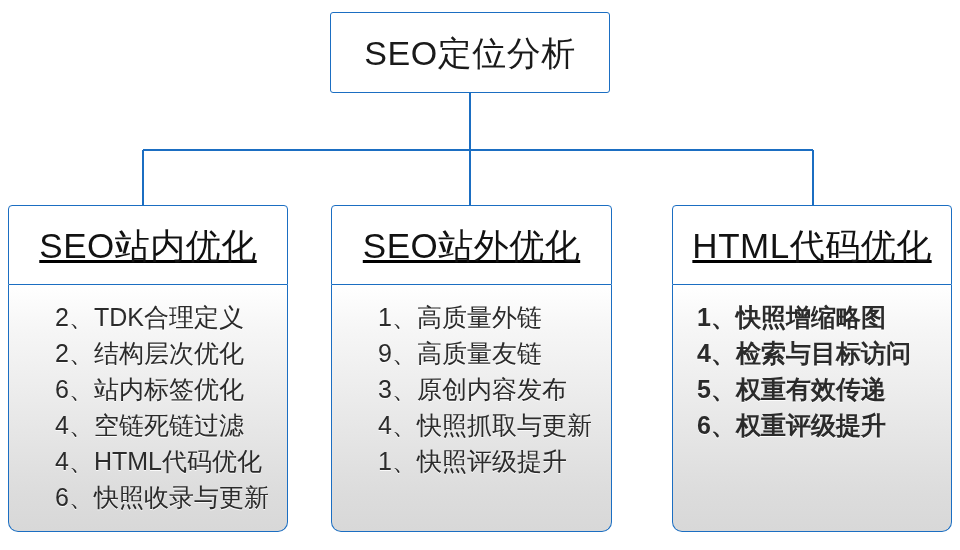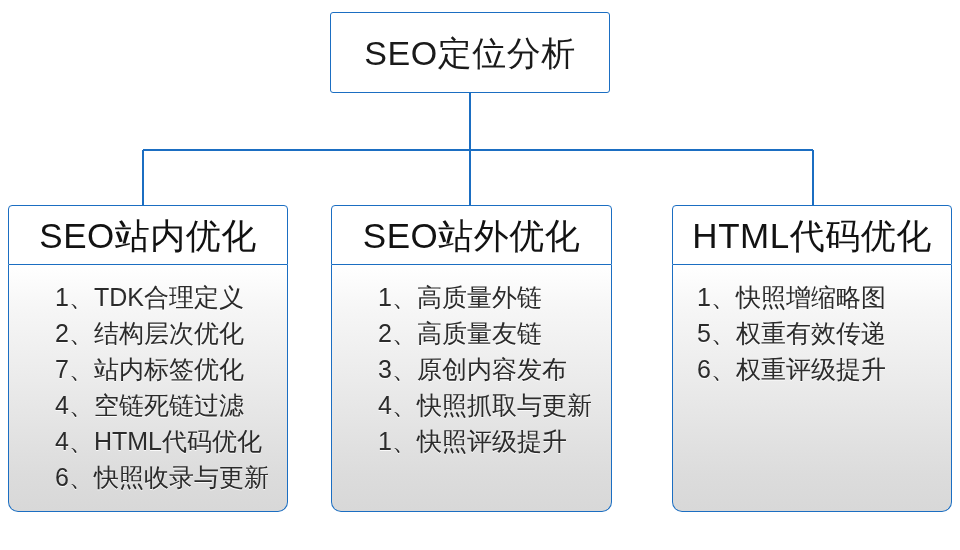--- a/index.html
+++ b/index.html
@@ -57,27 +57,28 @@
     position: absolute;
     top: 205px;
   }
   .col-1 { left: 8px;   width: 280px; }
   .col-2 { left: 331px; width: 281px; border-radius: 17px; }
   .col-3 { left: 672px; width: 280px; }
 
   .col-header {
     box-sizing: border-box;
     width: 100%;
-    height: 60px;
+    height: 80px;
     border: 1.6px solid #1b6ec2;
     border-radius: 4px 4px 0 0;
     background: #ffffff;
     display: flex;
     align-items: center;
     justify-content: center;
+    text-decoration: underline;
   }
   .col-header-title {
     font-size: 35px;
     color: #121212;
     line-height: 1;
     white-space: nowrap;
     letter-spacing: 0.5px;
   }
 
   .col-body {
@@ -95,21 +96,21 @@
                 #d8d8d8 100%);
     padding: 14px 0 0 0;
     overflow: hidden;
   }
 
   .item-list {
     list-style: none;
     margin: 0;
     padding: 0 0 0 46px;
   }
-  .col-3 .item-list { padding-left: 24px; }
+  .col-3 .item-list { padding-left: 24px; font-weight: bold; }
   .list-item {
     font-size: 25px;
     color: #2b2b2b;
     line-height: 36px;
     white-space: nowrap;
     text-shadow: 0 1px 0 rgba(255,255,255,0.85);
   }
 </style>
 </head>
 <body>
@@ -129,51 +130,52 @@
   <div class="root-box">
     <div class="root-title">SEO定位分析</div>
   </div>
 
   <div class="column col-1">
     <div class="col-header">
       <div class="col-header-title">SEO站内优化</div>
     </div>
     <div class="col-body">
       <ul class="item-list">
-        <li class="list-item">1、TDK合理定义</li>
+        <li class="list-item">2、TDK合理定义</li>
         <li class="list-item">2、结构层次优化</li>
-        <li class="list-item">7、站内标签优化</li>
+        <li class="list-item">6、站内标签优化</li>
         <li class="list-item">4、空链死链过滤</li>
         <li class="list-item">4、HTML代码优化</li>
         <li class="list-item">6、快照收录与更新</li>
       </ul>
     </div>
   </div>
 
   <div class="column col-2">
     <div class="col-header">
       <div class="col-header-title">SEO站外优化</div>
     </div>
     <div class="col-body">
       <ul class="item-list">
         <li class="list-item">1、高质量外链</li>
-        <li class="list-item">2、高质量友链</li>
+        <li class="list-item">9、高质量友链</li>
         <li class="list-item">3、原创内容发布</li>
         <li class="list-item">4、快照抓取与更新</li>
         <li class="list-item">1、快照评级提升</li>
       </ul>
     </div>
   </div>
 
   <div class="column col-3">
     <div class="col-header">
       <div class="col-header-title">HTML代码优化</div>
     </div>
     <div class="col-body">
       <ul class="item-list">
         <li class="list-item">1、快照增缩略图</li>
+        <li class="list-item">4、检索与目标访问</li>
         <li class="list-item">5、权重有效传递</li>
         <li class="list-item">6、权重评级提升</li>
       </ul>
     </div>
   </div>
 
 </div>
 
 </body></html>

